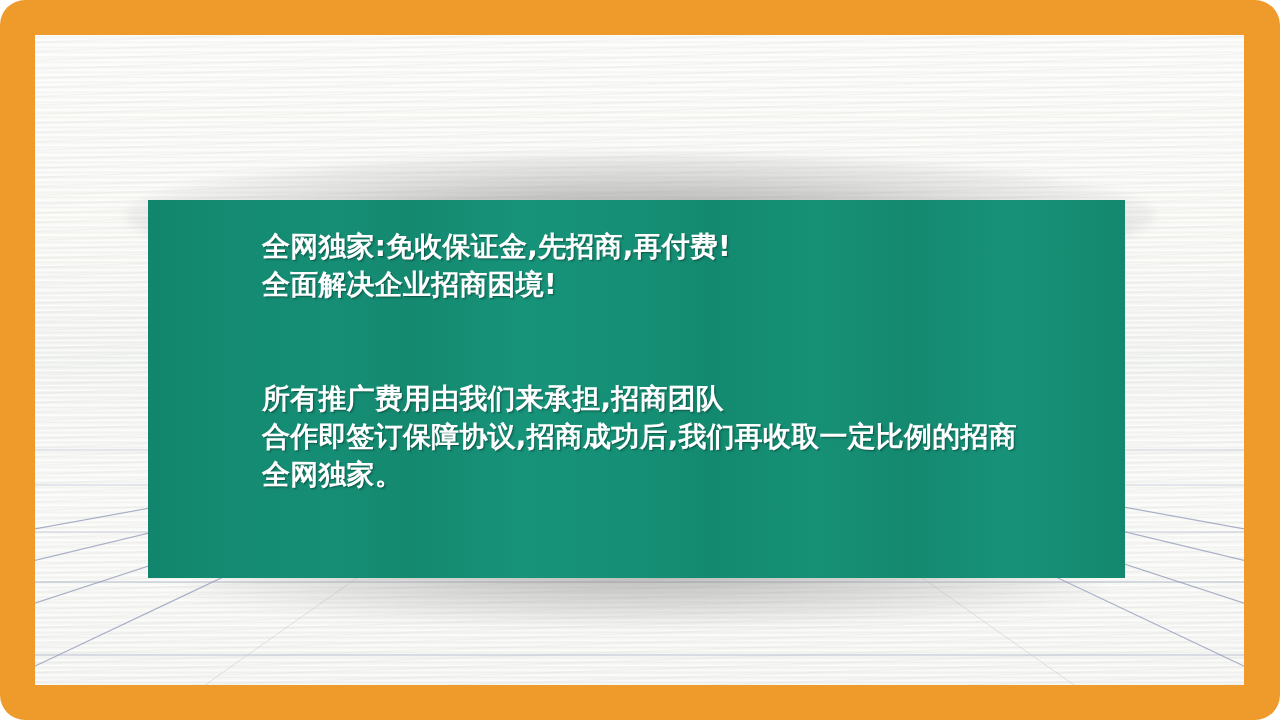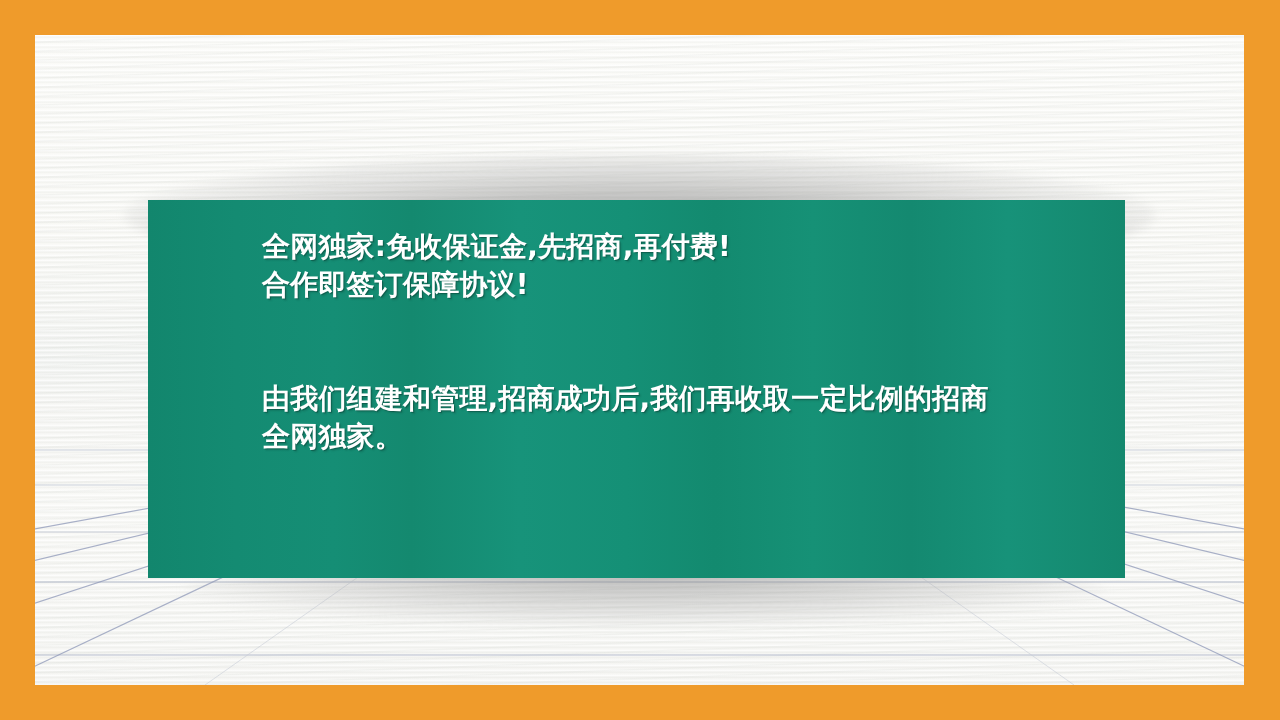--- a/index.html
+++ b/index.html
@@ -14,20 +14,21 @@
     font-family: "DejaVu Sans", "Liberation Sans", sans-serif;
   }
 
   
   #slide {
     position: relative;
     width: 1280px;
     height: 720px;
     background: #ef9b2b;
     overflow: hidden;
+    border-radius: 25px;
   }
 
   
   #room {
     position: absolute;
     left: 35px;
     top: 35px;
     width: 1209px;
     height: 650px;
     overflow: hidden;
@@ -200,29 +201,30 @@
       </svg>
     </div>
 
     <div id="card-shadow"></div>
     <div id="card-shadow-bottom"></div>
 
     <div id="green-card">
 
       <p class="card-text para">
         <span class="line">全网独家:免收保证金,先招商,再付费!</span>
-        <span class="line">合作即签订保障协议!</span>
+        <span class="line">全面解决企业招商困境!</span>
       </p>
 
       <div class="spacer"></div>
 
 
       <div class="spacer"></div>
 
       <p class="card-text para">
-        <span class="line">由我们组建和管理,招商成功后,我们再收取一定比例的招商</span>
+        <span class="line">所有推广费用由我们来承担,招商团队</span>
+        <span class="line">合作即签订保障协议,招商成功后,我们再收取一定比例的招商</span>
         <span class="line">全网独家。</span>
       </p>
 
     </div>
 
   </div>
 </div>
 
 </body></html>

